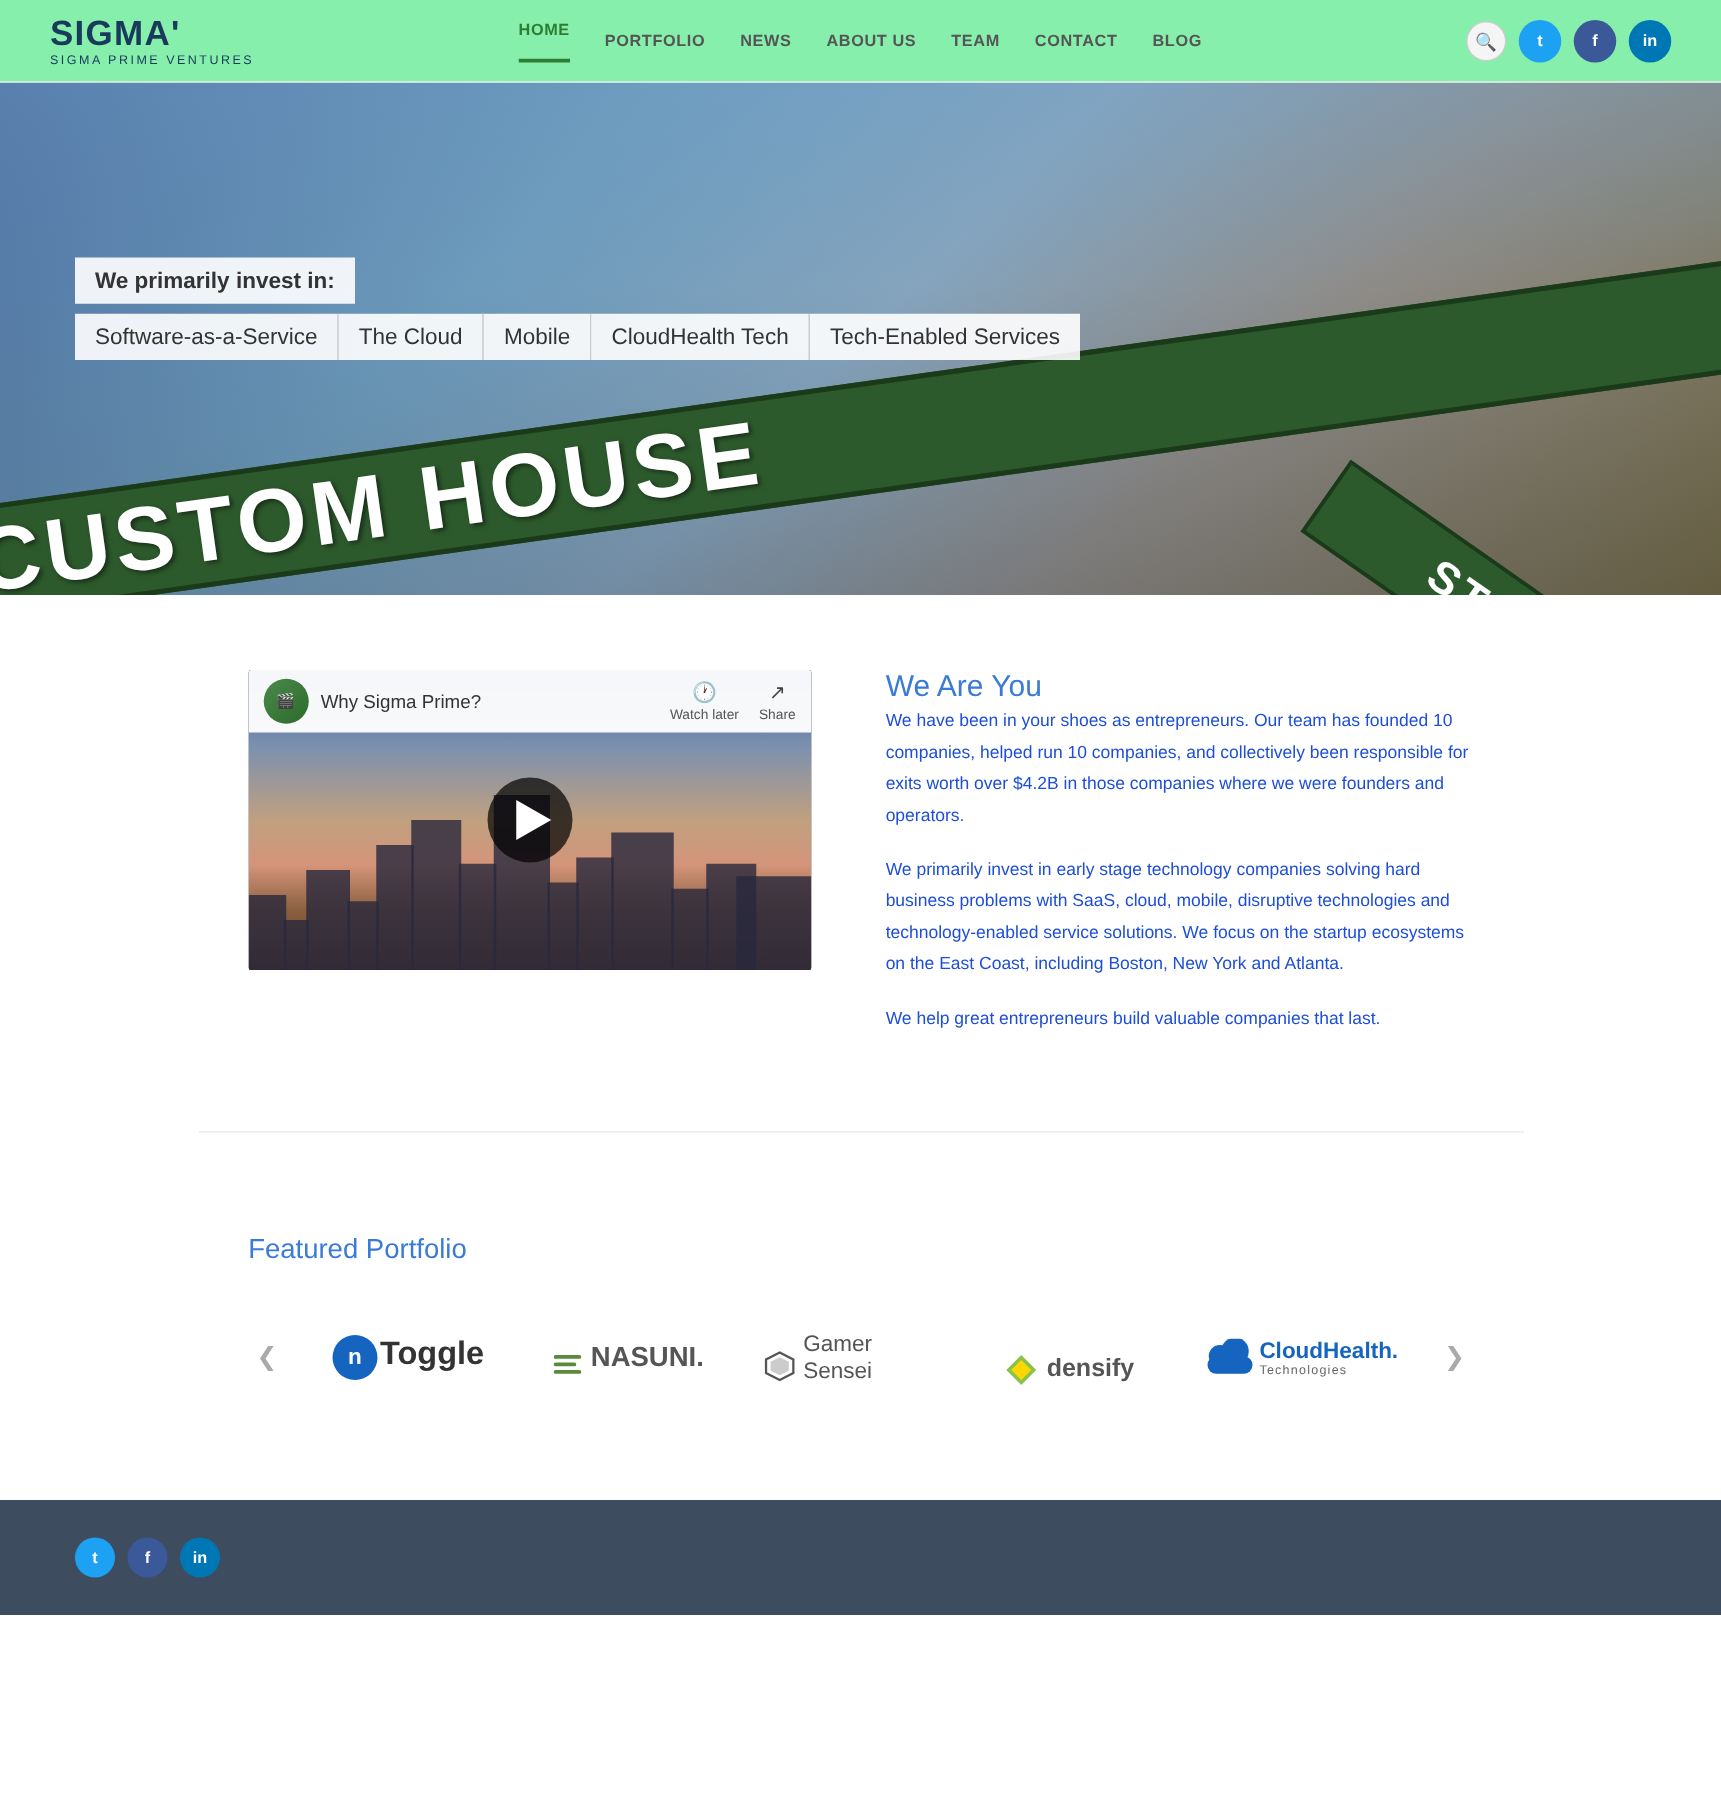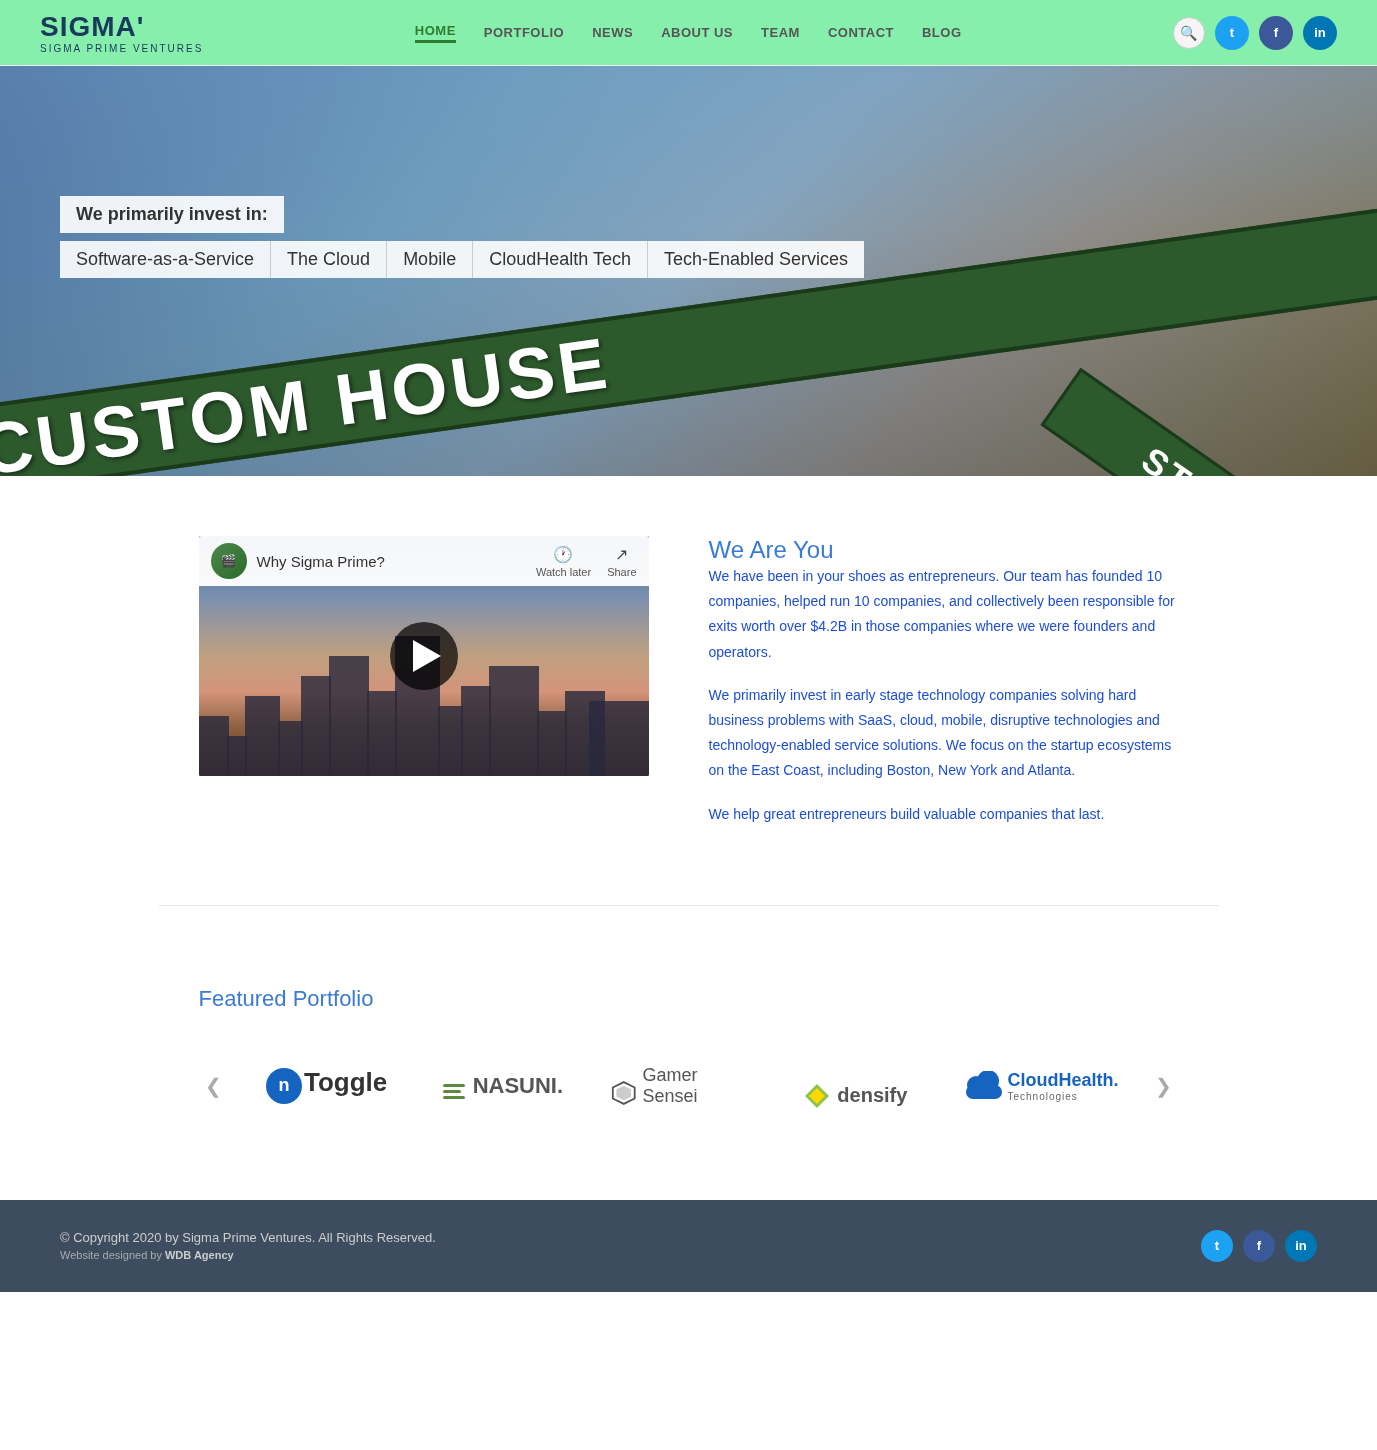--- a/index.html
+++ b/index.html
@@ -43,21 +43,21 @@
       font-weight: 600;
       color: #555;
       text-decoration: none;
       letter-spacing: 0.5px;
       cursor: pointer;
       text-transform: uppercase;
     }
     .nav-item.active {
       color: #2e7d32;
       border-bottom: 3px solid #2e7d32;
-      padding-bottom: 2px;
+      padding-bottom: 16px;
     }
     .header-right {
       display: flex;
       align-items: center;
       gap: 10px;
     }
     .search-btn {
       width: 32px;
       height: 32px;
       border: 1px solid #ccc;
@@ -144,21 +144,21 @@
     }
     .street-sign-v-text {
       font-size: 36px;
       font-weight: 900;
       color: #fff;
       letter-spacing: 3px;
     }
 
     .hero-content {
       position: absolute;
-      top: 130px;
+      top: 140px;
       left: 60px;
       z-index: 5;
     }
     .invest-label {
       background: rgba(255,255,255,0.9);
       color: #333;
       font-size: 18px;
       font-weight: 600;
       padding: 8px 16px;
       display: inline-block;
@@ -639,26 +639,20 @@
       </div>
     </div>
 
     <div class="carousel-arrow">
       <span>❯</span>
     </div>
   </div>
 </section>
 
 <footer class="footer">
-  <div class="footer-left">
-    <span class="footer-copyright">© Copyright 2020 by Sigma Prime Ventures. All Rights Reserved.</span>
-    <span class="footer-credit">
-      <span>Website designed by </span><strong>WDB Agency</strong>
-    </span>
-  </div>
   <div class="footer-social">
     <div class="footer-social-btn twitter-btn">
       <span>t</span>
     </div>
     <div class="footer-social-btn facebook-btn">
       <span>f</span>
     </div>
     <div class="footer-social-btn linkedin-btn">
       <span>in</span>
     </div>

